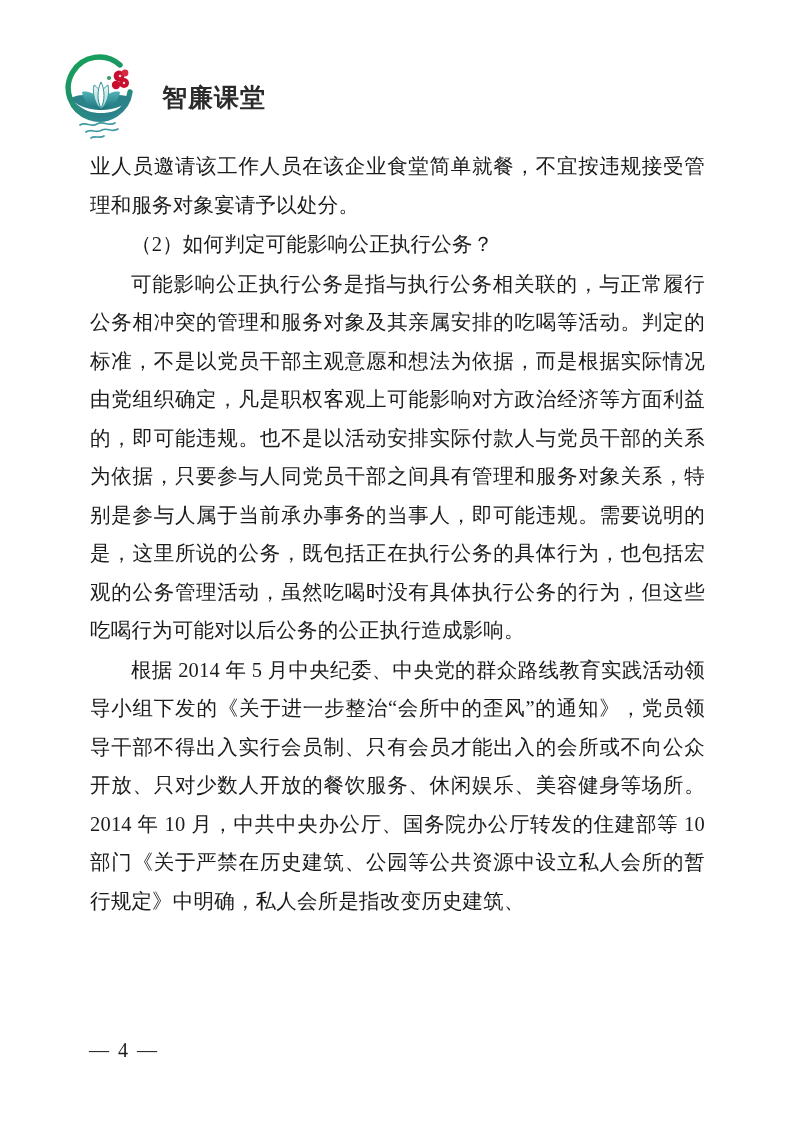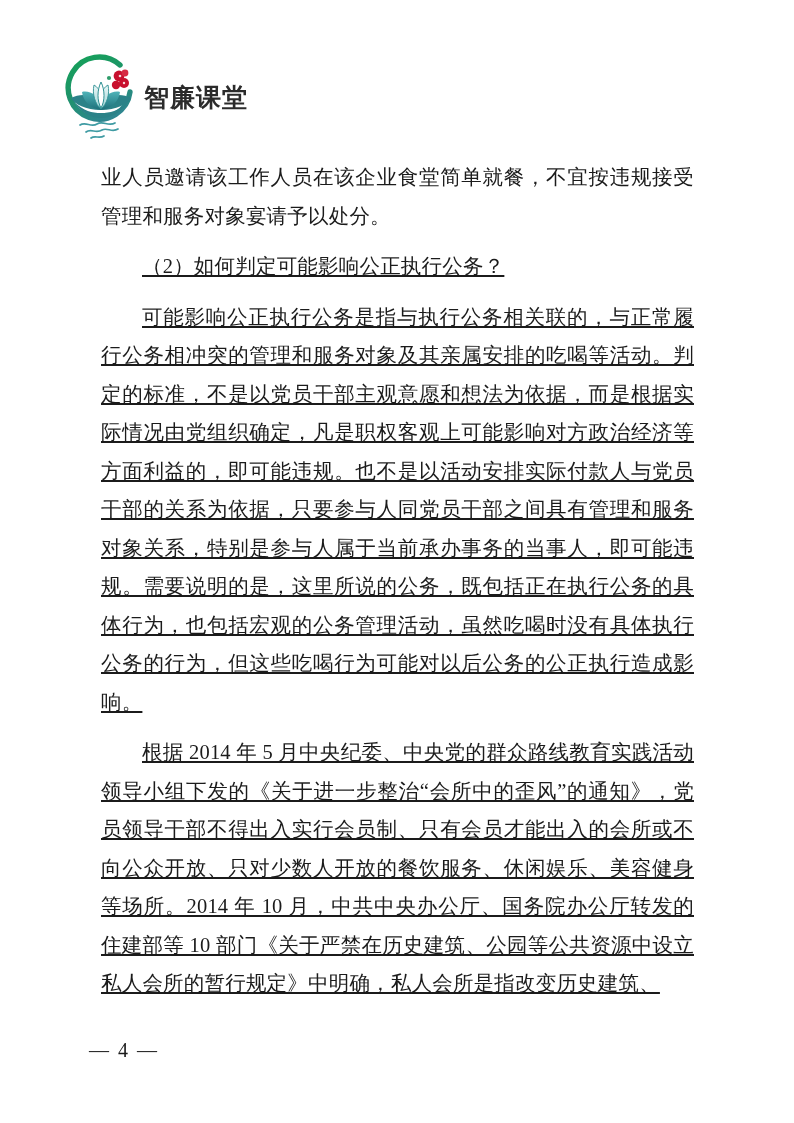--- a/index.html
+++ b/index.html
@@ -31,54 +31,53 @@
     height: 88px;
     flex: 0 0 86px;
     position: relative;
   }
   .brand-logo svg {
     display: block;
     width: 86px;
     height: 88px;
   }
   .brand-title {
-    margin-left: 0;
+    margin-left: 18px;
     font-family: "Liberation Sans", "DejaVu Sans", sans-serif;
     font-size: 25px;
     font-weight: 600;
     letter-spacing: 1px;
     color: #2b2b2b;
     line-height: 1;
     white-space: nowrap;
     padding-bottom: 2px;
   }
 
   
   .doc-body {
     position: absolute;
     left: 89px;
     top: 146px;
     width: 617px;
   }
   .doc-para {
-    margin: 12px;
+    margin: 1px;
     font-size: 20.5px;
     line-height: 38.5px;
     text-align: justify;
     text-justify: inter-ideograph;
     letter-spacing: 0.2px;
     color: #1b1b1b;
     font-family: "Liberation Serif", "DejaVu Serif", serif;
   }
   .doc-para.indent {
     text-indent: 2em;
   }
   .doc-para + .doc-para {
     margin-top: 0;
-    text-decoration: underline;
   }
 
   
   .page-footer {
     position: absolute;
     left: 89px;
     top: 1036px;
     width: 617px;
   }
   .page-number {

